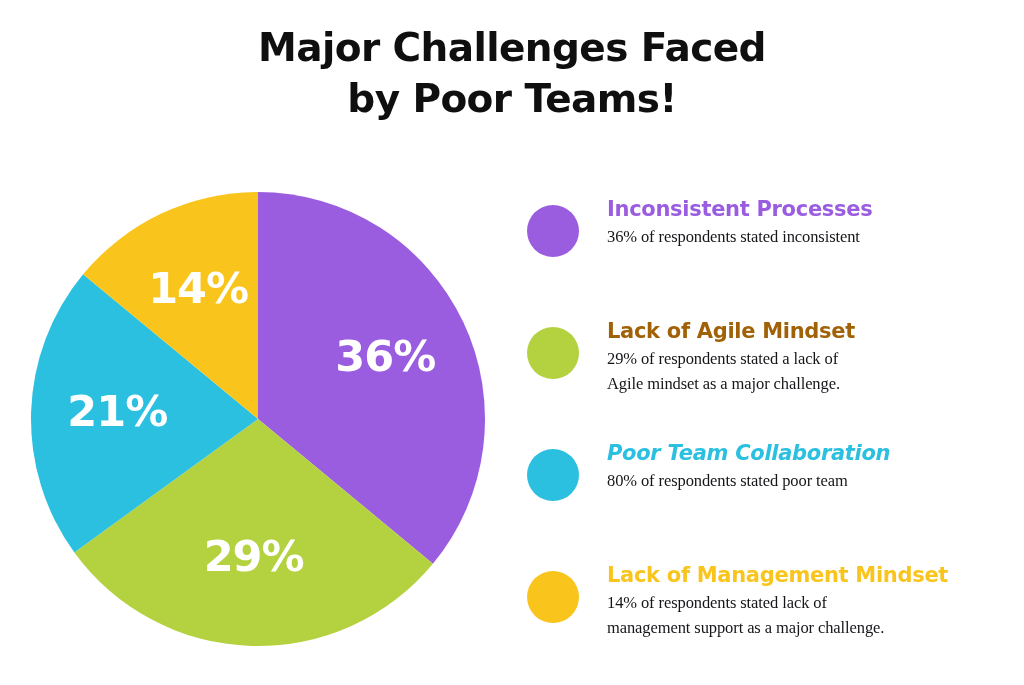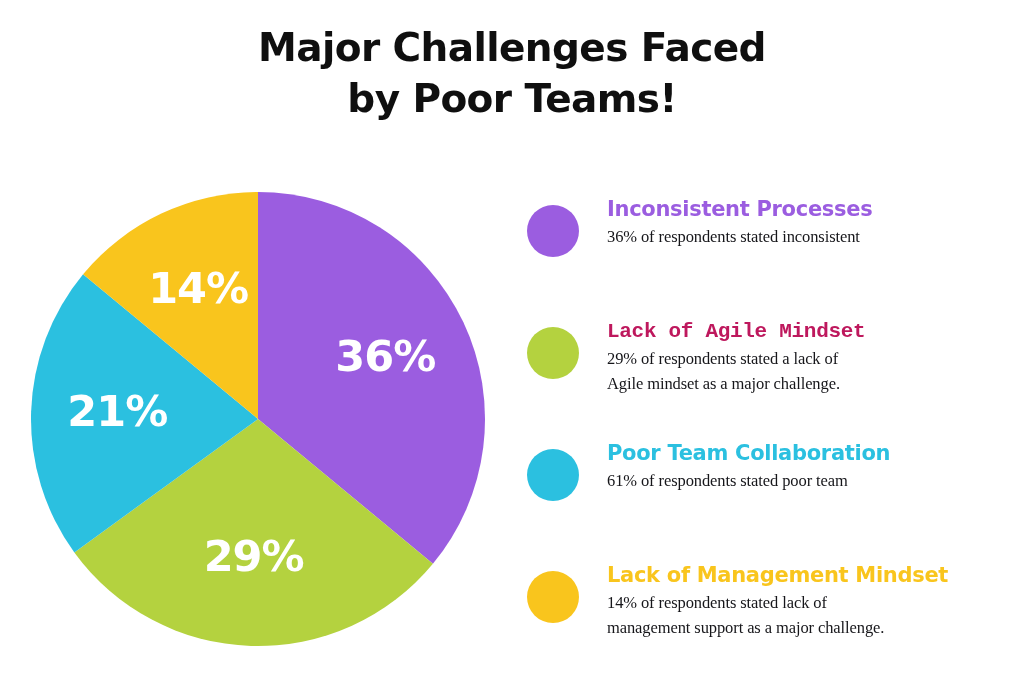--- a/index.html
+++ b/index.html
@@ -125,32 +125,32 @@
     <div class="legend-item">
       <span class="legend-dot" style="background: rgb(155, 93, 224);"></span>
       <div class="legend-heading" style="color: rgb(155, 93, 224);">Inconsistent Processes</div>
       <div class="legend-desc">
         <span>36% of respondents stated inconsistent</span>
       </div>
     </div>
 
     <div class="legend-item">
       <span class="legend-dot" style="background: rgb(180, 210, 63);"></span>
-      <div class="legend-heading" style="color: #be185d; font-family: Liberation Mono, monospace;">Lack of Agile Mindset</div>
+      <div class="legend-heading" style="color: #a16207;">Lack of Agile Mindset</div>
       <div class="legend-desc">
         <span>29% of respondents stated a lack of</span>
         <span>Agile mindset as a major challenge.</span>
       </div>
     </div>
 
     <div class="legend-item">
       <span class="legend-dot" style="background: rgb(43, 192, 224);"></span>
-      <div class="legend-heading" style="color: rgb(43, 192, 224);">Poor Team Collaboration</div>
+      <div class="legend-heading" style="color: rgb(43, 192, 224); font-style: italic;">Poor Team Collaboration</div>
       <div class="legend-desc">
-        <span>61% of respondents stated poor team</span>
+        <span>80% of respondents stated poor team</span>
       </div>
     </div>
 
     <div class="legend-item">
       <span class="legend-dot" style="background: rgb(249, 197, 29);"></span>
       <div class="legend-heading" style="color: rgb(249, 197, 29);">Lack of Management Mindset</div>
       <div class="legend-desc">
         <span>14% of respondents stated lack of</span>
         <span>management support as a major challenge.</span>
       </div>

